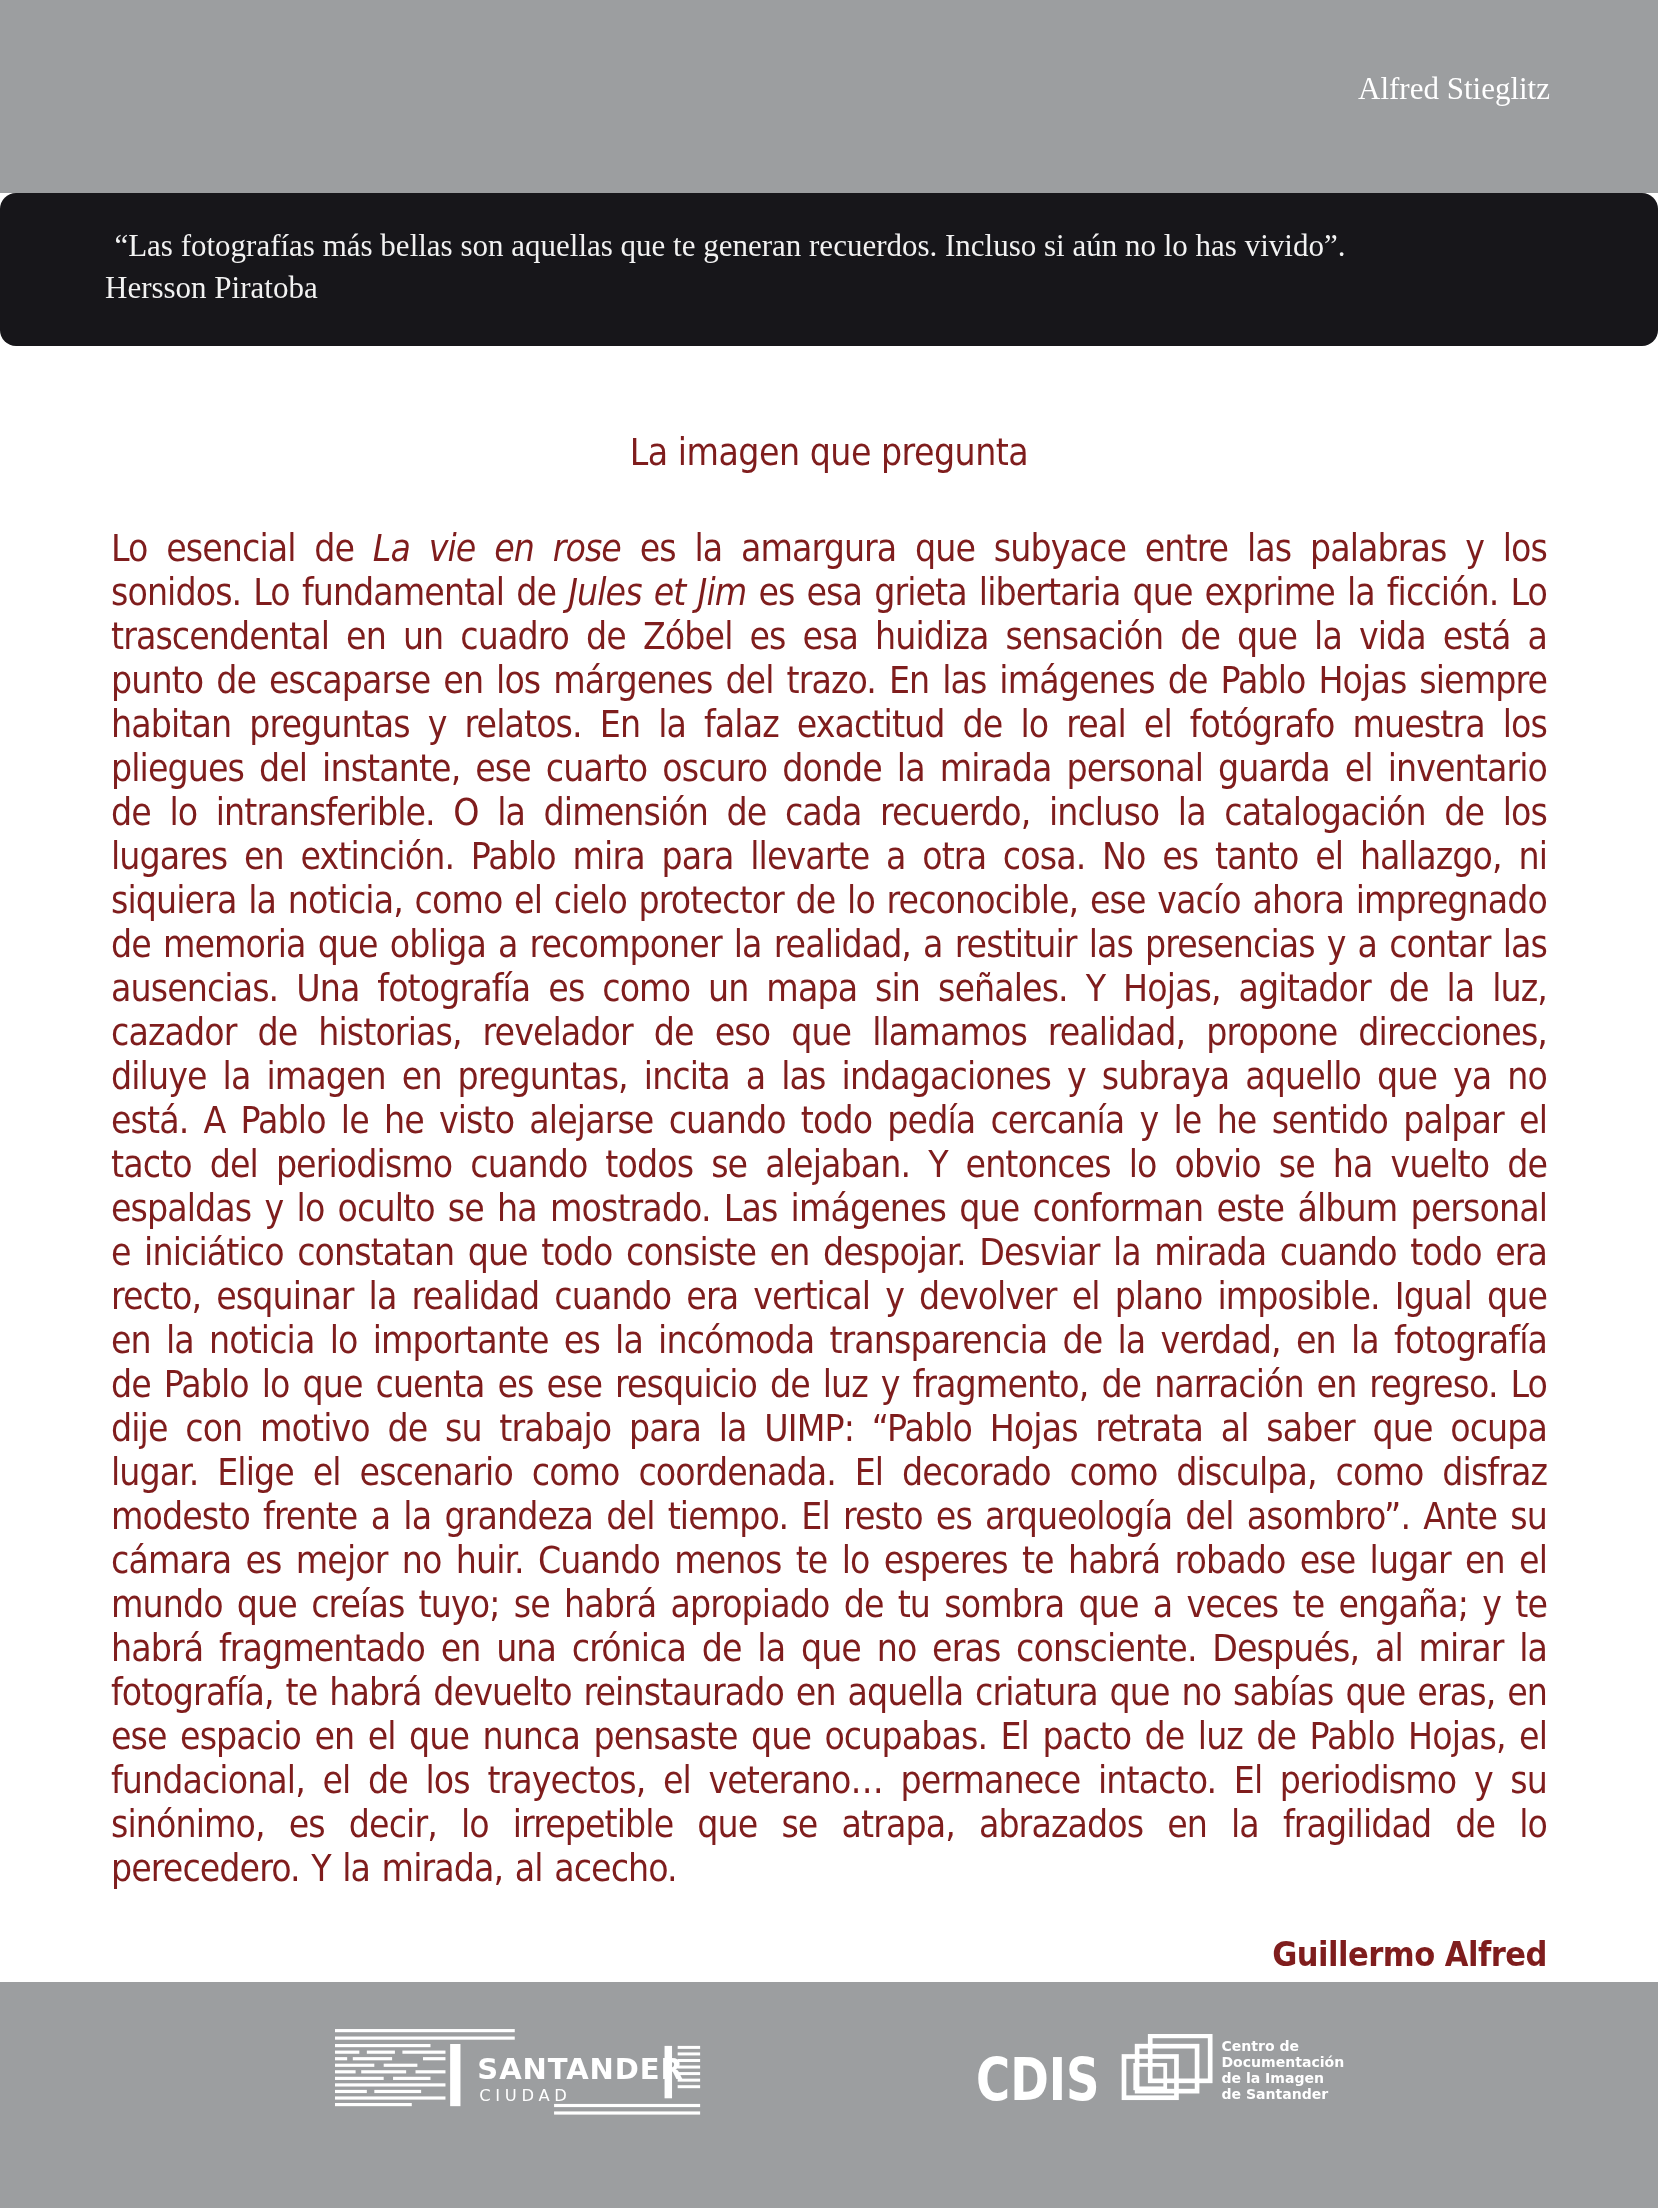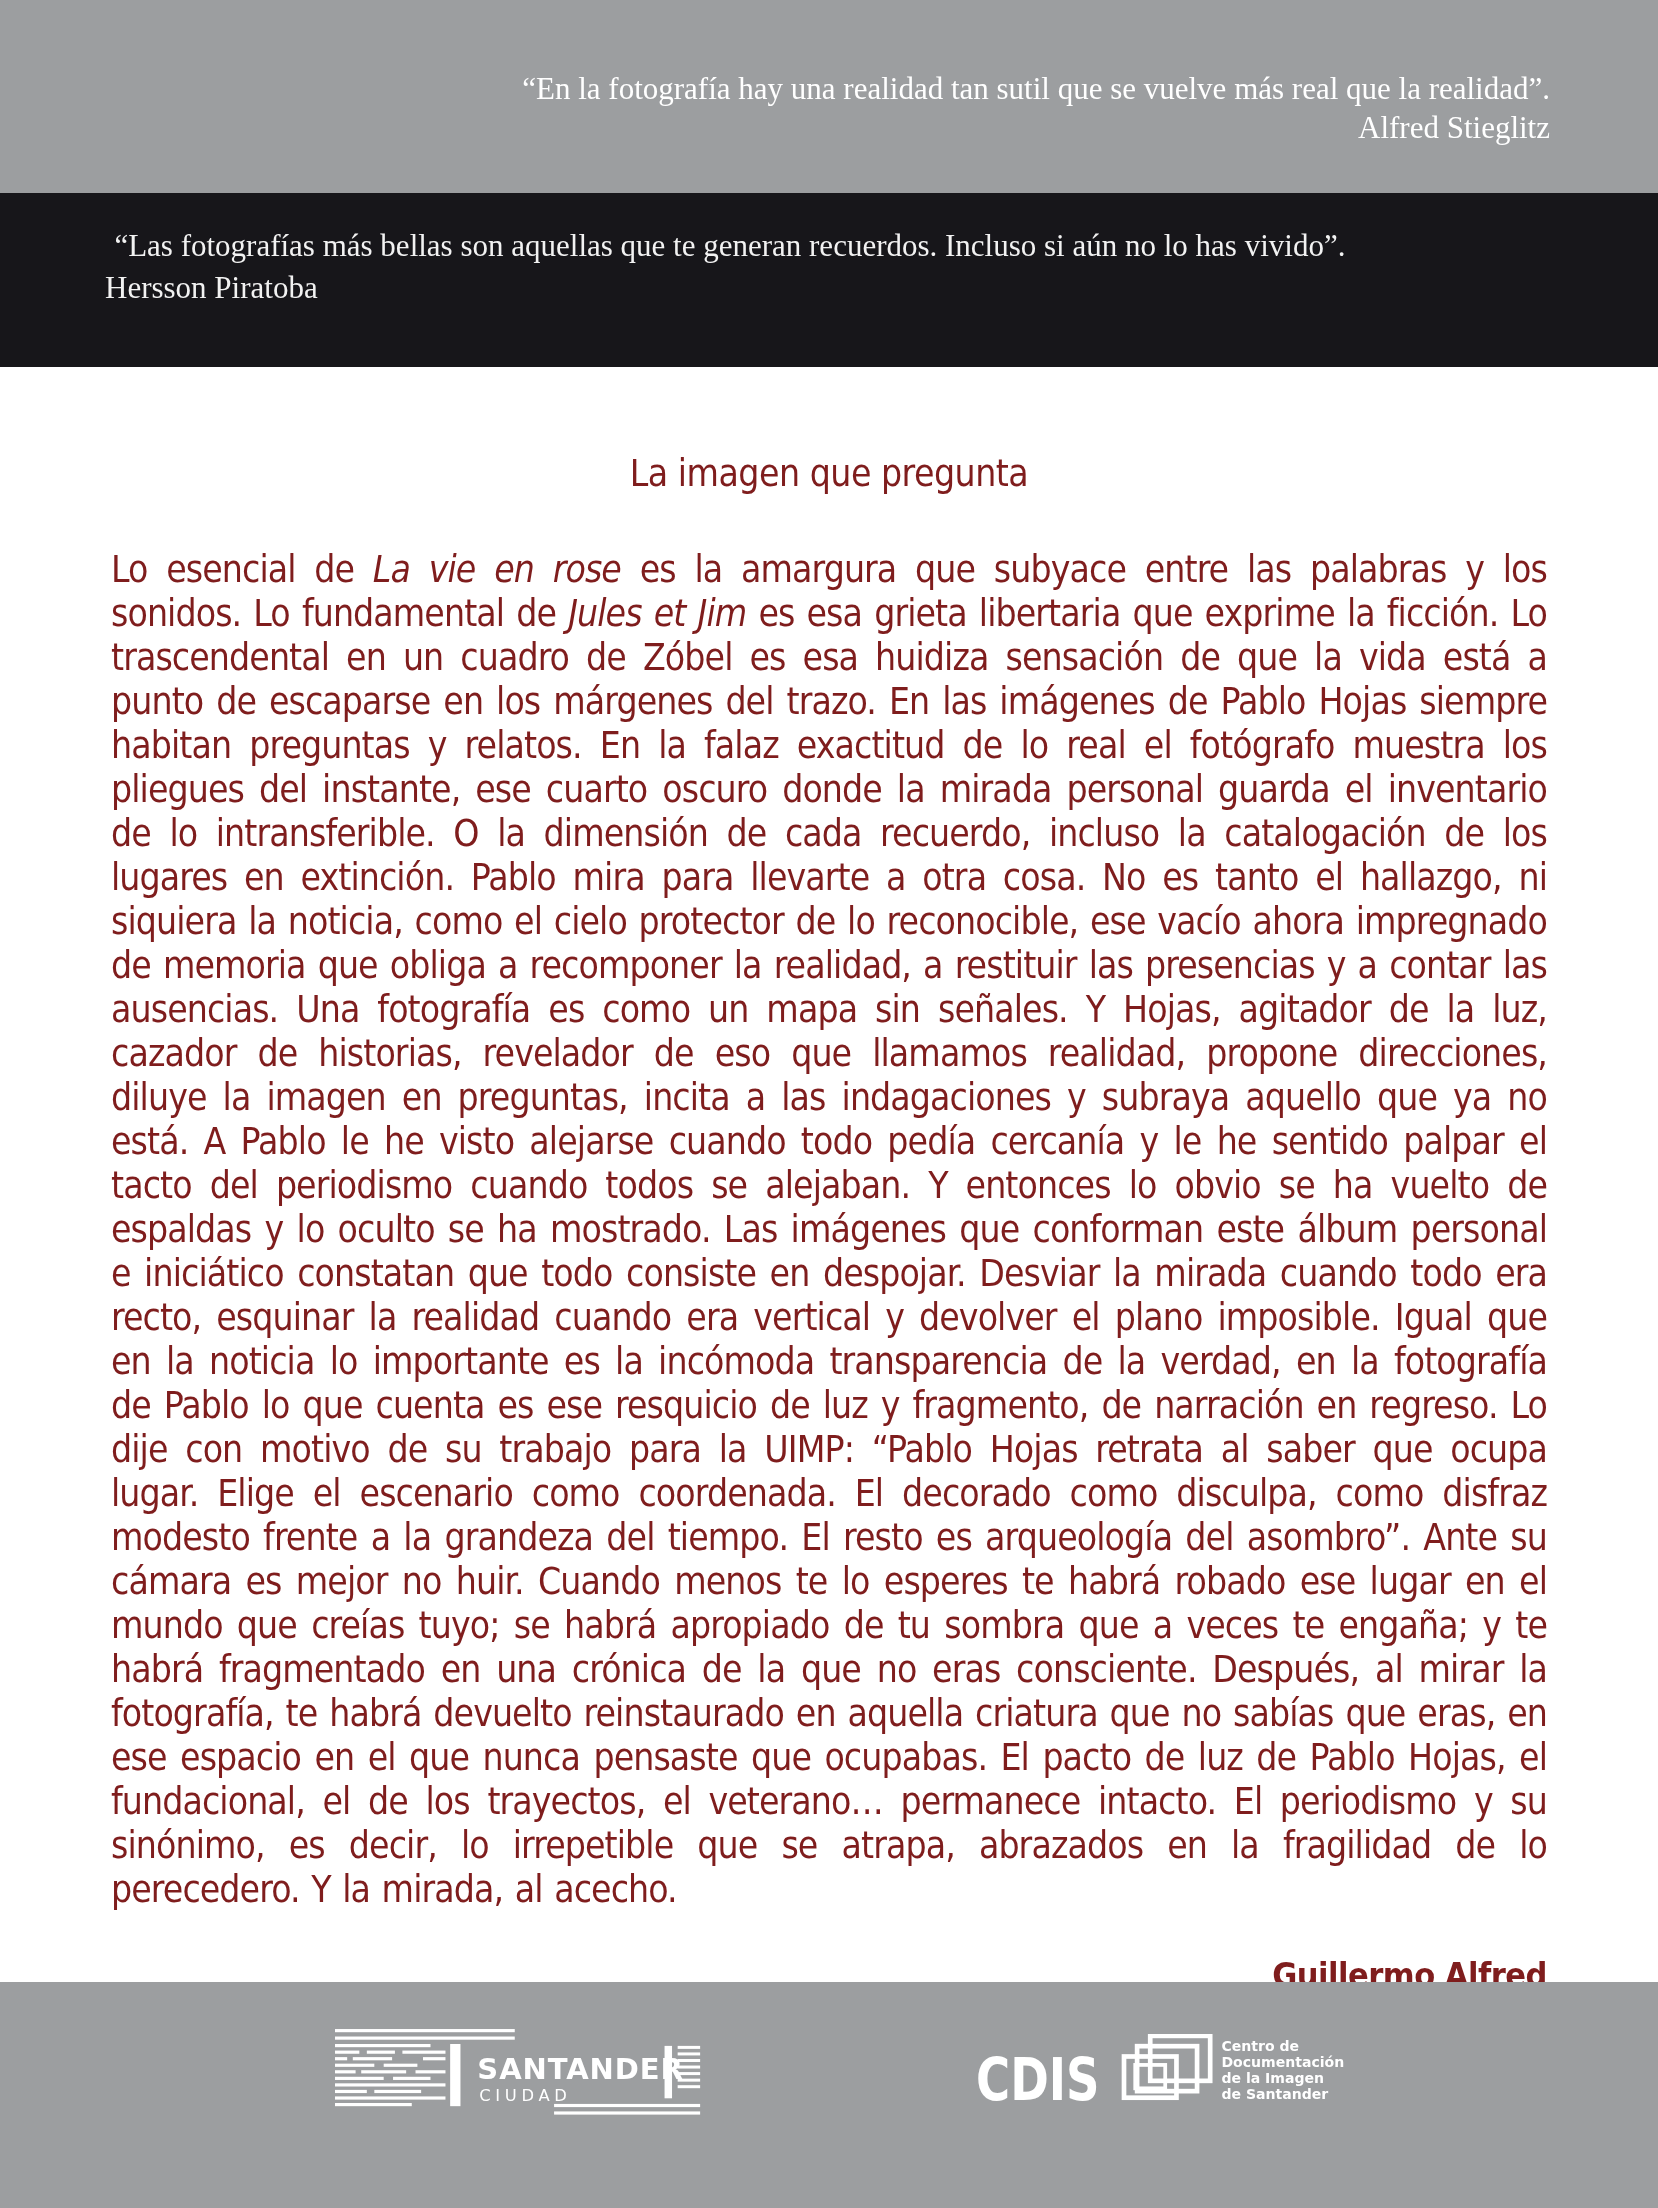--- a/index.html
+++ b/index.html
@@ -17,23 +17,24 @@
     padding:69px 108px 0 0;
   }
   .band-gray .quote-block{
     text-align:right;
     color:#ffffff;
     font-family:"Liberation Serif","DejaVu Serif",serif;
     font-size:31px;line-height:39px;
   }
   
   .band-black{
-    height:174px;background:#17161a;
+    height:153px;background:#17161a;
     box-sizing:border-box;
     padding:32px 0 0 105px;
+    border-radius:16px;
   }
   .band-black .quote-block{
     text-align:left;
     color:#f2f2f2;
     font-family:"Liberation Serif","DejaVu Serif",serif;
     font-size:31px;line-height:42px;
   }
   .band-black .quote-text{padding-left:9.4px;}
   .quote-text,.quote-attr{margin:0;}
   
@@ -73,21 +74,20 @@
   .cdis-logo{position:absolute;left:976px;top:52px;}
   svg text{fill:#ffffff;font-family:"DejaVu Sans","Liberation Sans",sans-serif;}
 </style>
 </head>
 <body>
 
 <div class="page">
 
   <header class="band-gray">
     <div class="quote-block">
-      <p class="quote-text">“En la fotografía hay una realidad tan sutil que se vuelve más real que la realidad”.</p>
       <p class="quote-attr">Alfred Stieglitz</p>
     </div>
   </header>
 
   <section class="band-black">
     <div class="quote-block">
       <p class="quote-text">“Las fotografías más bellas son aquellas que te generan recuerdos. Incluso si aún no lo has vivido”.</p>
       <p class="quote-attr">Hersson Piratoba</p>
     </div>
   </section>

